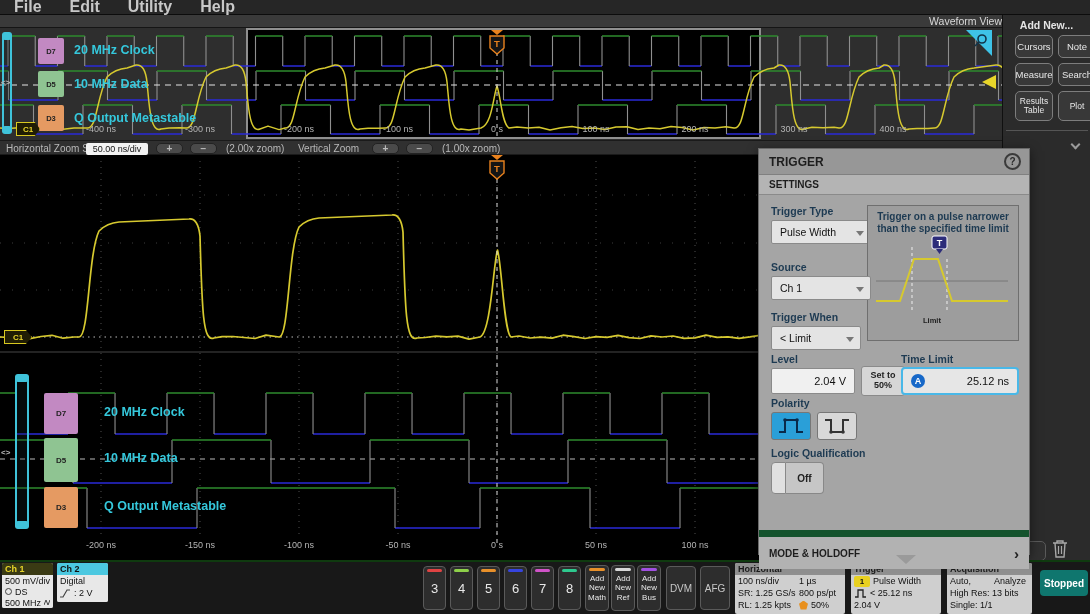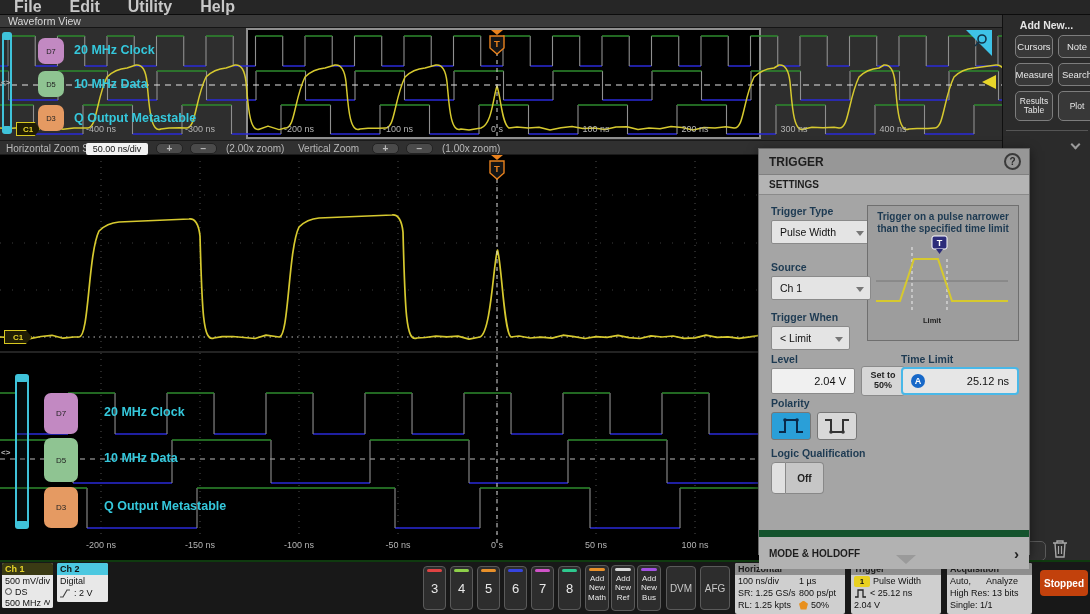--- a/index.html
+++ b/index.html
@@ -4,33 +4,33 @@
 <style>
   html,body{margin:0;padding:0;background:#111;}
   *{box-sizing:border-box;}
   .app{position:relative;width:1090px;height:614px;overflow:hidden;background:#1c1c1c;
        font-family:"Liberation Sans",sans-serif;color:#ccc;-webkit-font-smoothing:antialiased;}
   .abs{position:absolute;}
   
   .menubar{left:0;top:0;width:1090px;height:15px;background:#262626;display:flex;gap:28px;
            padding-left:14px;align-items:center;font-size:16px;font-weight:bold;color:#c8c8c8;border-bottom:1px solid #0c0c0c;}
   .tabbar{left:0;top:15px;width:1002px;height:13px;background:#3a3a3a;font-size:10.5px;color:#d8d8d8;
-          padding-left:8px;display:flex;align-items:center;border-bottom:1px solid #151515;}
+          padding-left:8px;display:flex;align-items:center;border-bottom:1px solid #151515;justify-content:flex-end;}
   
   .rightcol{left:1002px;top:15px;width:88px;height:545px;background:#2b2b2b;border-left:1px solid #101010;}
   .addnew-title{position:absolute;left:0;top:4px;width:100%;text-align:center;font-size:10.5px;font-weight:bold;color:#e4e4e4;}
   .addnew-grid{position:absolute;left:12px;top:20px;width:80px;display:grid;grid-template-columns:38px 38px;gap:5px;}
   .btn{background:#383838;border:1px solid #7d7d7d;border-radius:5px;color:#e8e8e8;font-size:9.5px;
        display:flex;align-items:center;justify-content:center;text-align:center;height:23px;cursor:pointer;}
   .btn.tall{height:30px;font-size:8.5px;line-height:1.05;}
   .addnew-div{position:absolute;left:3px;top:115px;width:82px;border-bottom:1px solid #555;}
   
   .overview{left:0;top:28px;width:1002px;height:112px;background:#2e2e2e;overflow:hidden;}
   .ov-tick,.mv-tick{position:absolute;transform:translateX(-50%);font-size:9px;color:#b4b4b4;white-space:nowrap;}
-  .chip{position:absolute;border-radius:7px;color:#222;font-size:7.5px;font-weight:normal;display:flex;align-items:center;justify-content:center;}
+  .chip{position:absolute;border-radius:2px;color:#222;font-size:7.5px;font-weight:bold;display:flex;align-items:center;justify-content:center;}
   .wvlabel{position:absolute;font-size:12.5px;font-weight:bold;color:#35c8dc;white-space:nowrap;}
   .bracket{position:absolute;border:2px solid #3fc3da;border-radius:5px;background:rgba(20,40,45,.25);}
   .bcap{position:absolute;left:-2px;width:calc(100% + 4px);height:8px;background:#3fc3da;border-radius:3px;}
   .angles{position:absolute;color:#b8b8b8;font-size:8px;font-weight:bold;}
   .c1chip{position:absolute;background:#201d04;border:1px solid #d8c820;color:#e8d52a;font-size:8px;font-weight:bold;
           display:flex;align-items:center;justify-content:center;clip-path:polygon(0 0,78% 0,100% 50%,78% 100%,0 100%);}
   .yarrow{position:absolute;width:0;height:0;border-top:7px solid transparent;border-bottom:7px solid transparent;border-right:14px solid #e8d52a;}
   
   .zoombar{left:0;top:140px;width:1002px;height:15px;background:#303030;font-size:10px;color:#b8b8b8;border-top:1px solid #1a1a1a;border-bottom:1px solid #1a1a1a;}
   .zlabel{position:absolute;top:2px;}
@@ -290,21 +290,21 @@
       </svg>
     </div>
 
     <div class="f-label" style="left:12px;top:112px;">Source</div>
     <div class="dropdown" style="left:12px;top:127px;width:100px;">
       <span>Ch 1</span>
       <i class="dd-arrow"></i>
     </div>
 
     <div class="f-label" style="left:12px;top:162px;">Trigger When</div>
-    <div class="dropdown" style="left:12px;top:177px;width:79px;">
+    <div class="dropdown" style="left:12px;top:177px;width:90px;">
       <span>&lt; Limit</span>
       <i class="dd-arrow"></i>
     </div>
 
     <div class="f-label" style="left:12px;top:204px;">Level</div>
     <div class="numfield" style="left:12px;top:219px;width:84px;">2.04 V</div>
     <div class="setto" style="left:102px;top:217px;">Set to 50%</div>
 
     <div class="f-label" style="left:142px;top:204px;">Time Limit</div>
     <div class="tlval" style="left:142px;top:218px;">
@@ -451,27 +451,27 @@
         </div>
       <div class="card-row">
           <span>2.04 V</span>
         </div>
     </div>
 
     <div class="card" style="left:947px;top:1px;width:85px;height:51px;">
       <div class="card-h">Acquisition</div>
       <div class="card-row">
           <span>Auto,</span>
-          <span style="margin-left:12px;">Analyze</span>
+          <span style="margin-left:20px;">Analyze</span>
         </div>
       <div class="card-row">
           <span>High Res: 13 bits</span>
         </div>
       <div class="card-row">
           <span>Single: 1/1</span>
         </div>
     </div>
 
-    <div class="stopped" style="background: #c2410c;">
+    <div class="stopped" style="background: #0f766e;">
         <span>Stopped</span>
       </div>
   </div>
 </div>
 
 </body></html>

